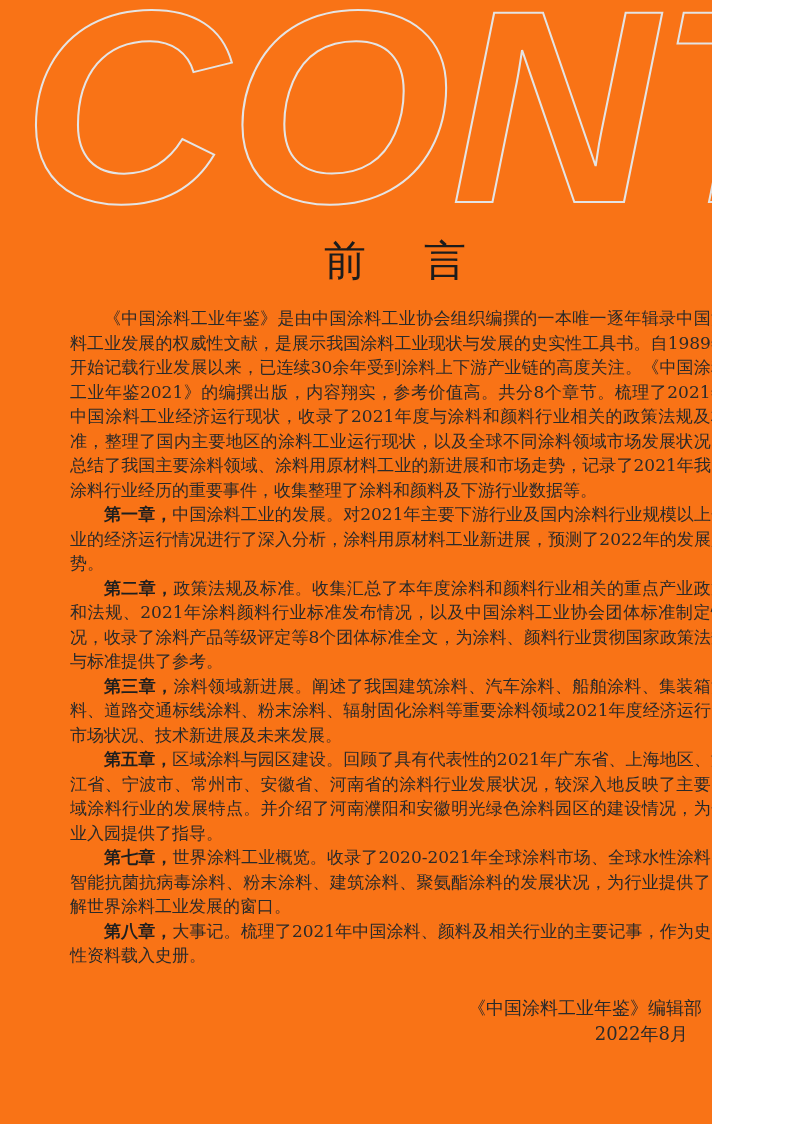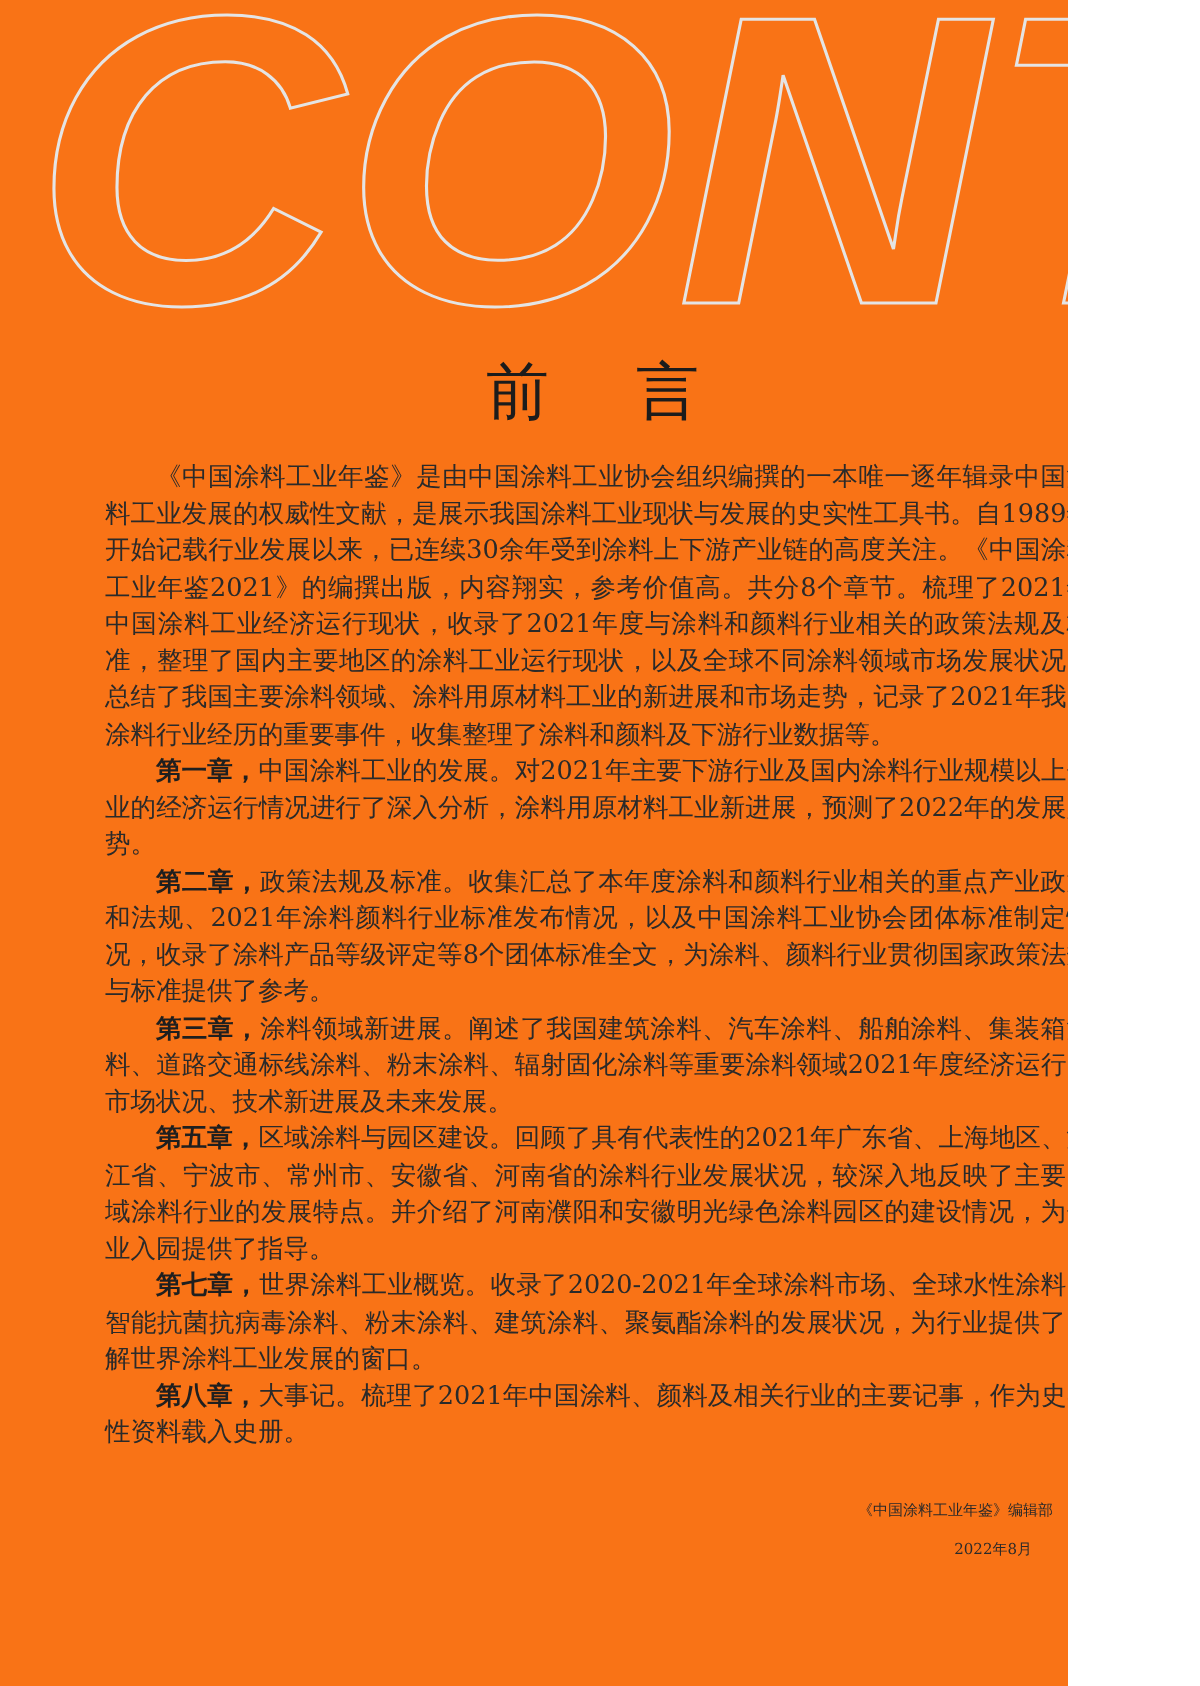--- a/index.html
+++ b/index.html
@@ -57,21 +57,21 @@
     text-indent: 2em;
     color: #2a2a2a;
   }
   .chapter-lead {
     font-weight: bold;
     color: #1f1f1f;
   }
   .signature-block {
     margin-top: 27px;
     text-align: right;
-    font-size: 10px;
+    font-size: 18px;
     line-height: 26px;
     color: #2a2a2a;
   }
   .signature-author {
     padding-right: 26px;
   }
   .signature-date {
     padding-right: 40px;
   }
 </style>

